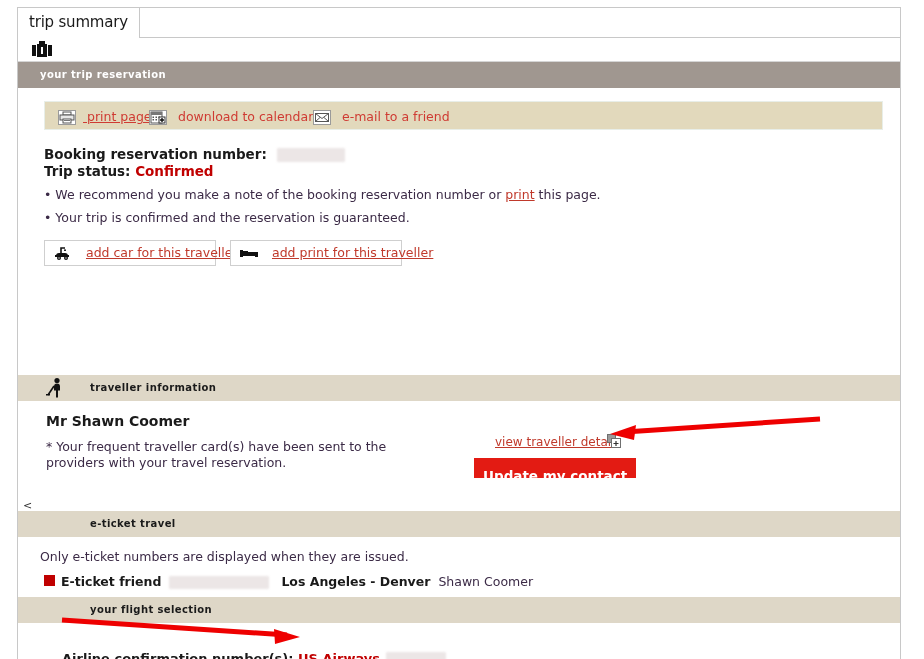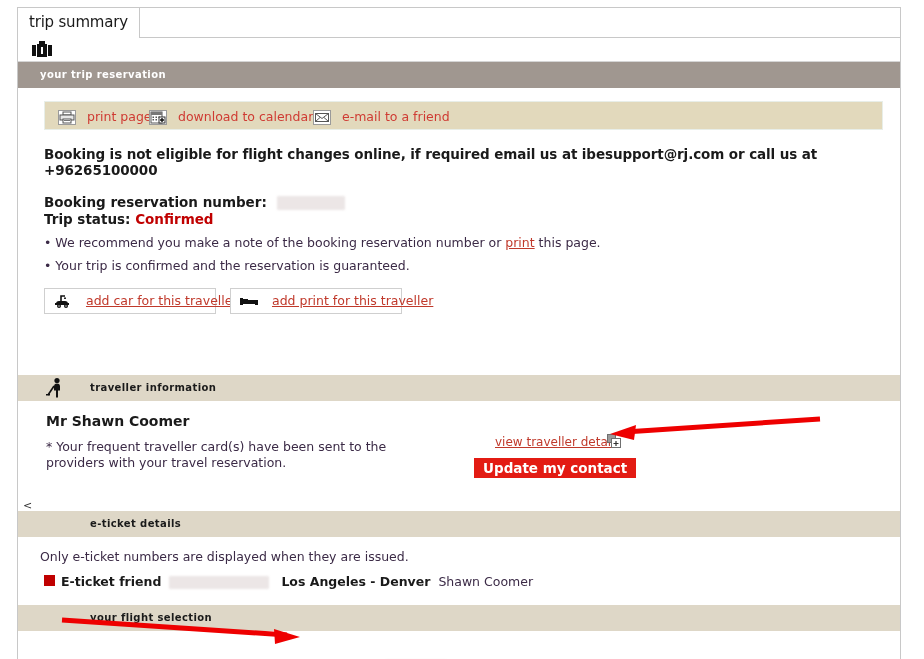--- a/index.html
+++ b/index.html
@@ -96,21 +96,21 @@
   }
   .tool .ticon {
     display: inline-block;
     vertical-align: -4px;
     width: 18px; height: 15px;
     border: 1px solid #9a9a9a;
     background: #ffffff;
     margin-right: 7px;
     position: relative;
   }
-  .tool-print { left: 13px; }
+  .tool-print { left: 13px; text-decoration: underline; }
   .tool-cal   { left: 104px; }
   .tool-mail  { left: 268px; }
 
   .notice {
     margin: 16px 0 0 26px;
     font-size: 13.5px;
     font-weight: bold;
     color: #1a1a1a;
     letter-spacing: -0.1px;
   }
@@ -189,21 +189,21 @@
   }
   .copy-icon {
     position: absolute; left: 589px; top: -1px;
     width: 15px; height: 15px;
   }
   .update-btn {
     position: absolute; left: 456px; top: 24px;
     background: #e31b13; color: #ffffff;
     font-size: 13.5px; font-weight: bold;
     height: 20px; line-height: 20px;
-    padding: 0 9px;
+    padding: 8px 9px;
     white-space: nowrap;
     border: none;
   }
   .lt-marker {
     position: absolute; left: 5px; top: 98px;
     font-size: 11px; color: #333333;
   }
 
   
   .et-note {
@@ -295,21 +295,20 @@
         <span class="ticon">
           <svg width="16" height="13" viewBox="0 0 16 13" style="position:absolute;left:0;top:0">
             <rect x="1.5" y="2.5" width="13" height="8" fill="#fff" stroke="#555"></rect>
             <path d="M1.5 2.5 L8 7.5 L14.5 2.5 M1.5 10.5 L6 6.5 M14.5 10.5 L10 6.5" fill="none" stroke="#555"></path>
           </svg>
         </span>
         <span>e-mail to a friend</span>
       </div>
     </div>
 
-    <div class="notice">Booking is not eligible for flight changes online, if required email us at ibesupport@rj.com or call us at +96265100000</div>
 
     <div class="resline">
       <span>Booking reservation number:</span>
       <span class="redact" style="width:68px;height:14px;margin-left:5px;"></span>
     </div>
 
     <div class="statusline">
       <span>Trip status:</span>
       <span class="status-val">Confirmed</span>
     </div>
@@ -374,24 +373,24 @@
         <rect x="0.5" y="0.5" width="8" height="8" fill="#9a9a9a" stroke="#6f6f6f"></rect>
         <rect x="4.5" y="4.5" width="9" height="9" fill="#ffffff" stroke="#6f6f6f"></rect>
         <path d="M9 7 v5 M6.5 9.5 h5" stroke="#333" stroke-width="1.2"></path>
       </svg>
     </span>
     <div class="update-btn" style="top:57px;">Update my contact</div>
     <div class="lt-marker">&lt;</div>
   </div>
 
   <div class="band beige">
-    <span class="band-label indent-plain">e-ticket details</span>
-  </div>
-
-  <div class="block" style="height:68px;">
+    <span class="band-label indent-plain">e-ticket travel</span>
+  </div>
+
+  <div class="block" style="height:60px;">
     <div class="et-note">Only e-ticket numbers are displayed when they are issued.</div>
     <div class="et-row">
       <span class="et-sq"></span><span class="et-lab">E-ticket friend</span><span class="redact" style="width:100px;height:13px;margin-left:8px;"></span><span class="et-route">Los Angeles - Denver</span><span class="et-pax">Shawn Coomer</span>
     </div>
   </div>
 
   <div class="band beige">
     <span class="band-label indent-plain">your flight selection</span>
   </div>
 

